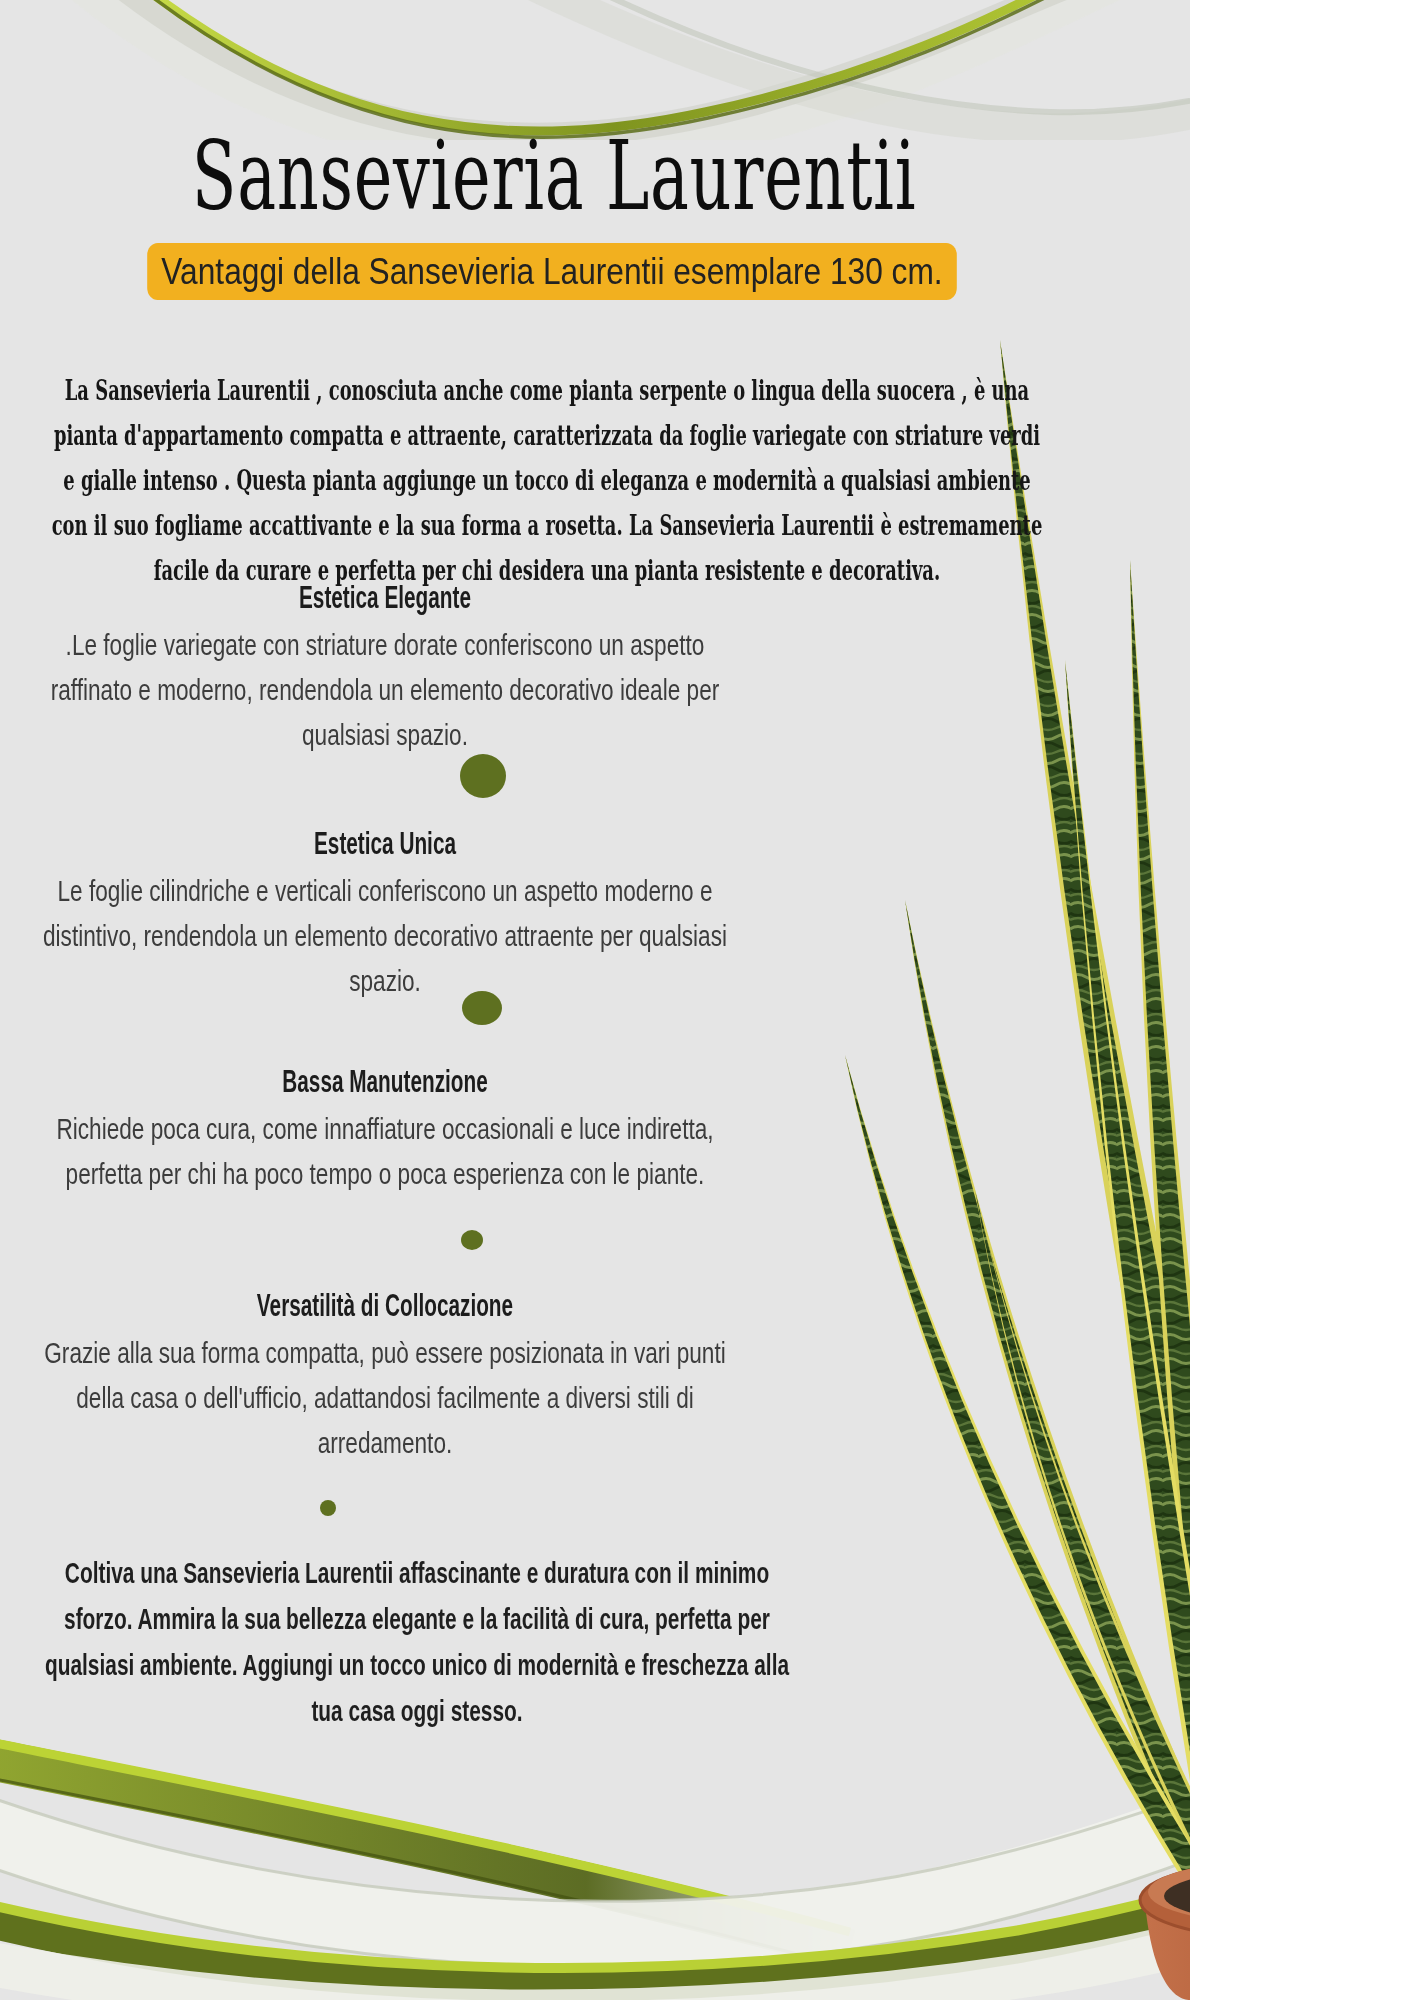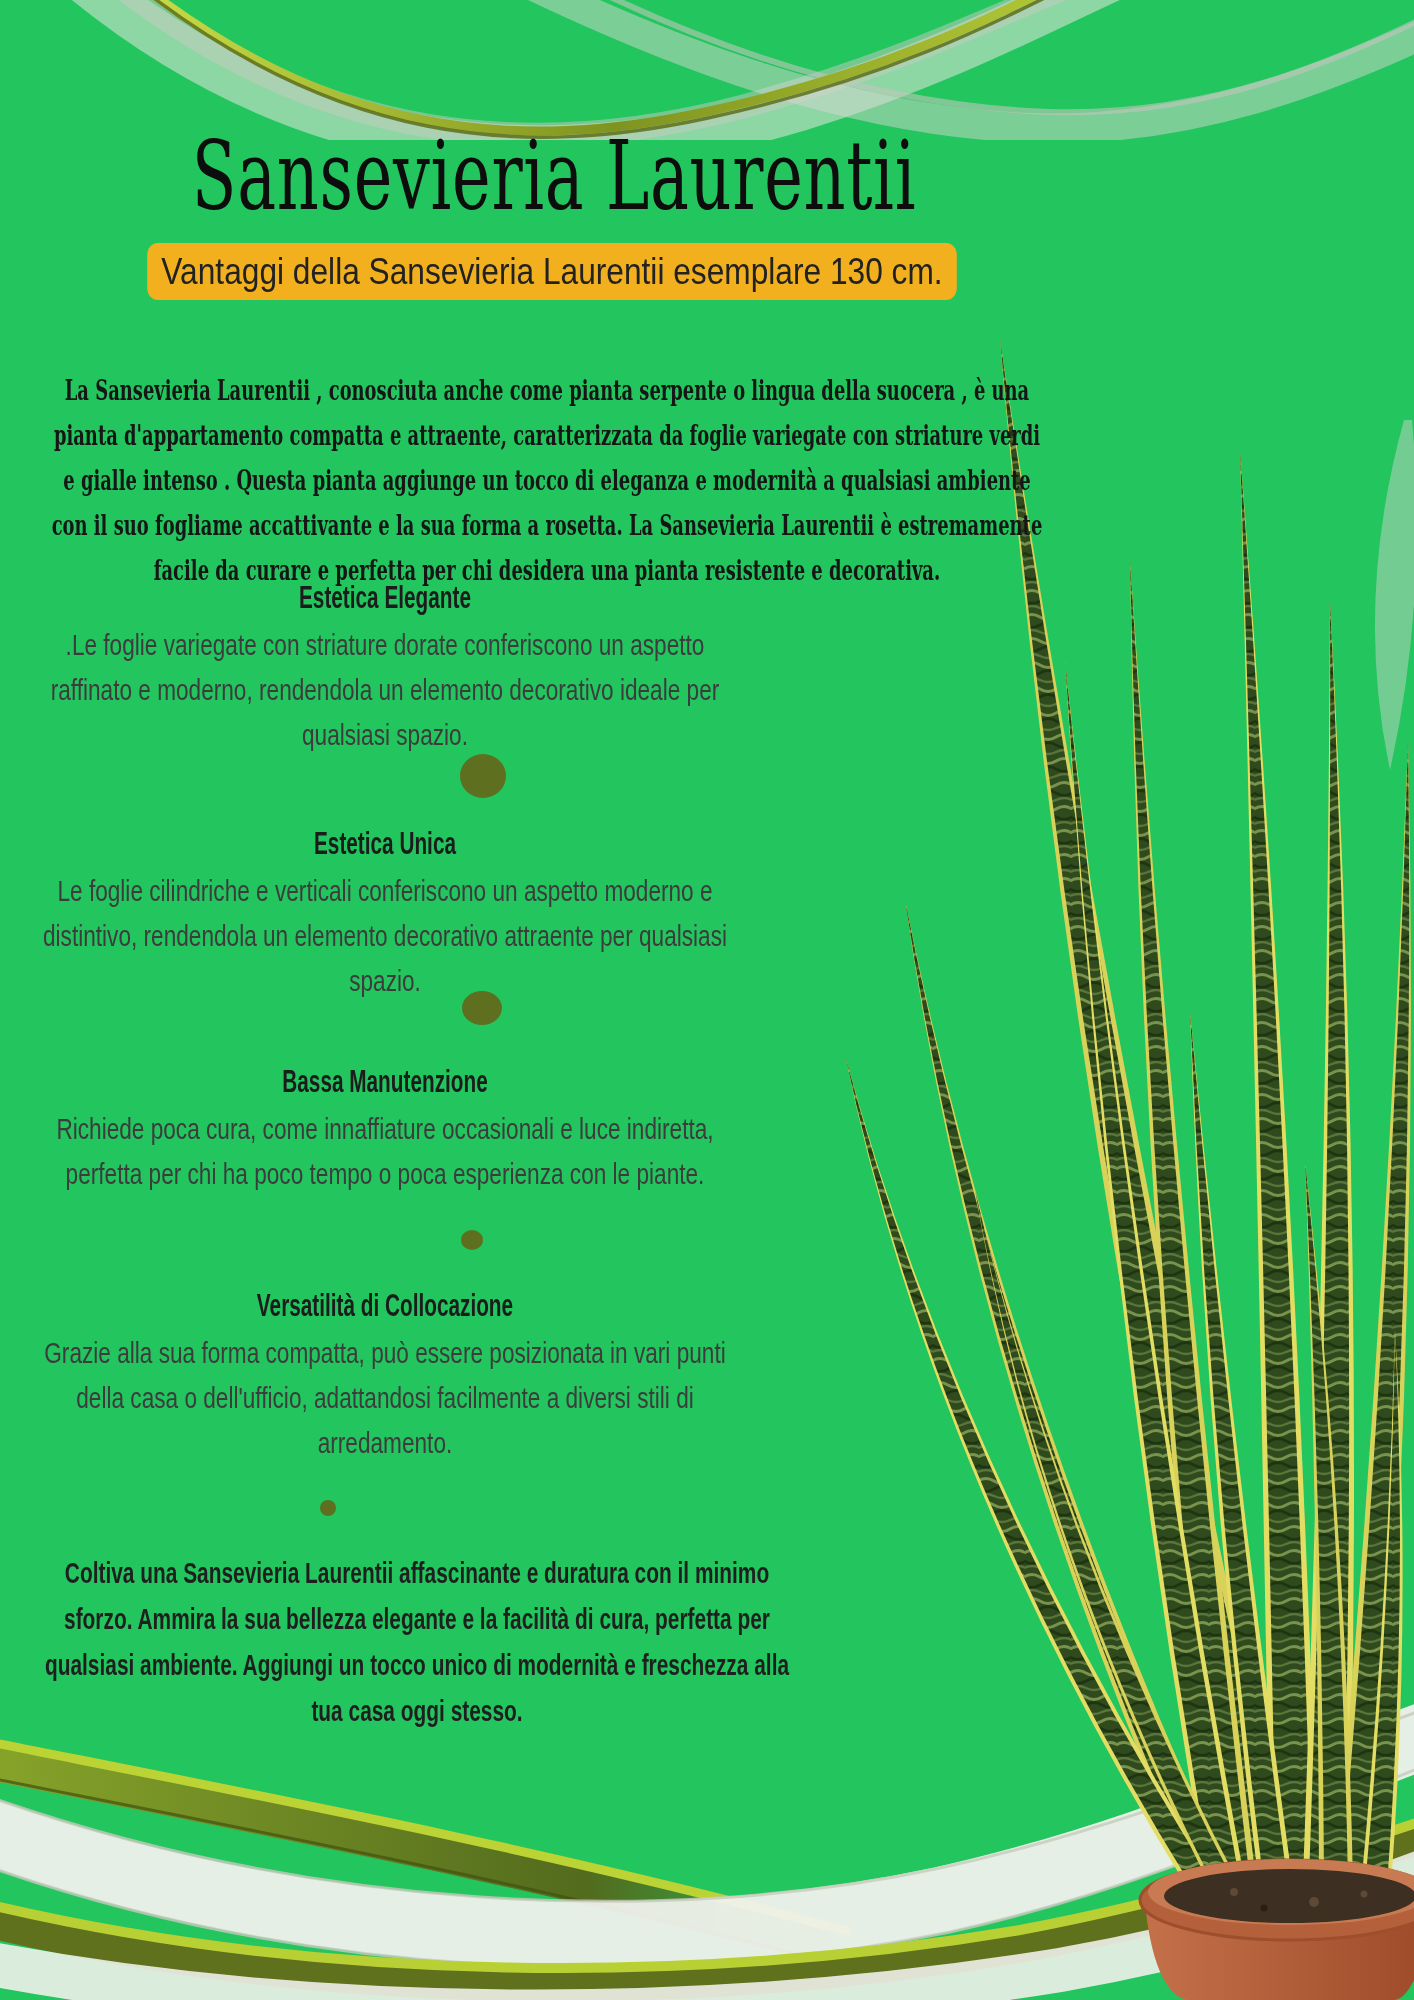--- a/index.html
+++ b/index.html
@@ -1,17 +1,17 @@
 <!DOCTYPE html>
 <html><head>
 <meta charset="utf-8">
 <style>
   html,body{margin:0;padding:0;background:#ffffff;}
   .page{
-    position:relative;width:1414px;height:2000px;overflow:hidden;background:#22c55e;
+    position:relative;width:1190px;height:2000px;overflow:hidden;background:#e5e5e5;
     font-family:"Liberation Sans", sans-serif;
   }
   svg.decor{position:absolute;display:block;}
   .top-wave{top:0;left:0;}
   .bottom-wave{top:1660px;left:0;}
   .plant{top:300px;left:794px;}
 
   .title{
     position:absolute;top:128px;left:-80px;width:1268px;margin:0;
     font-family:"DejaVu Serif", serif;font-weight:500;font-size:96px;line-height:1.0;

